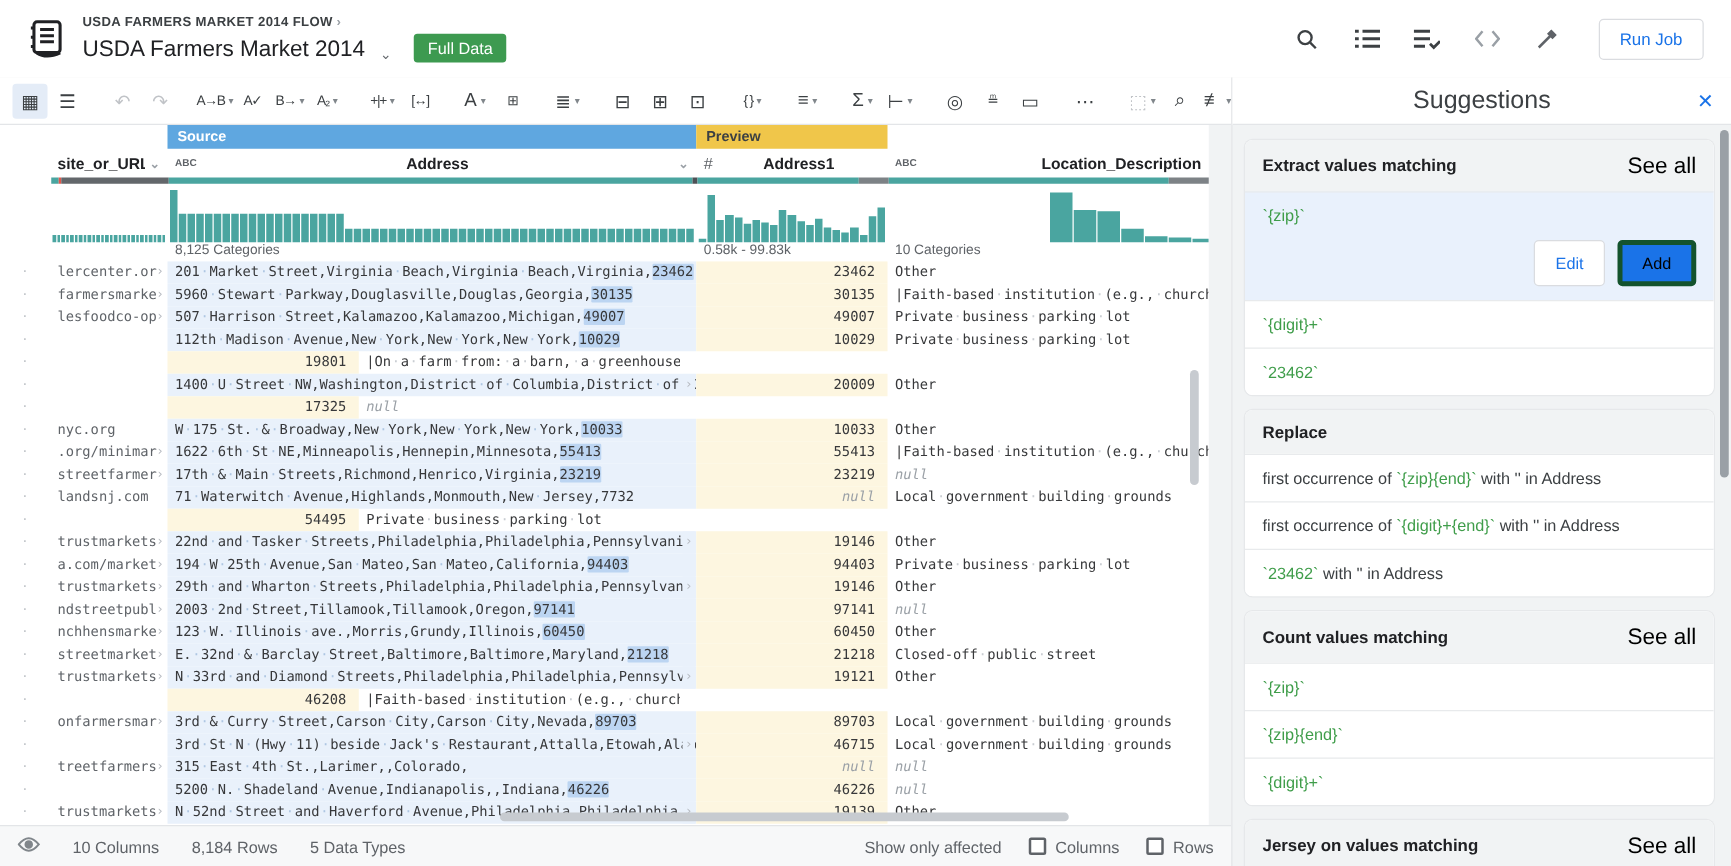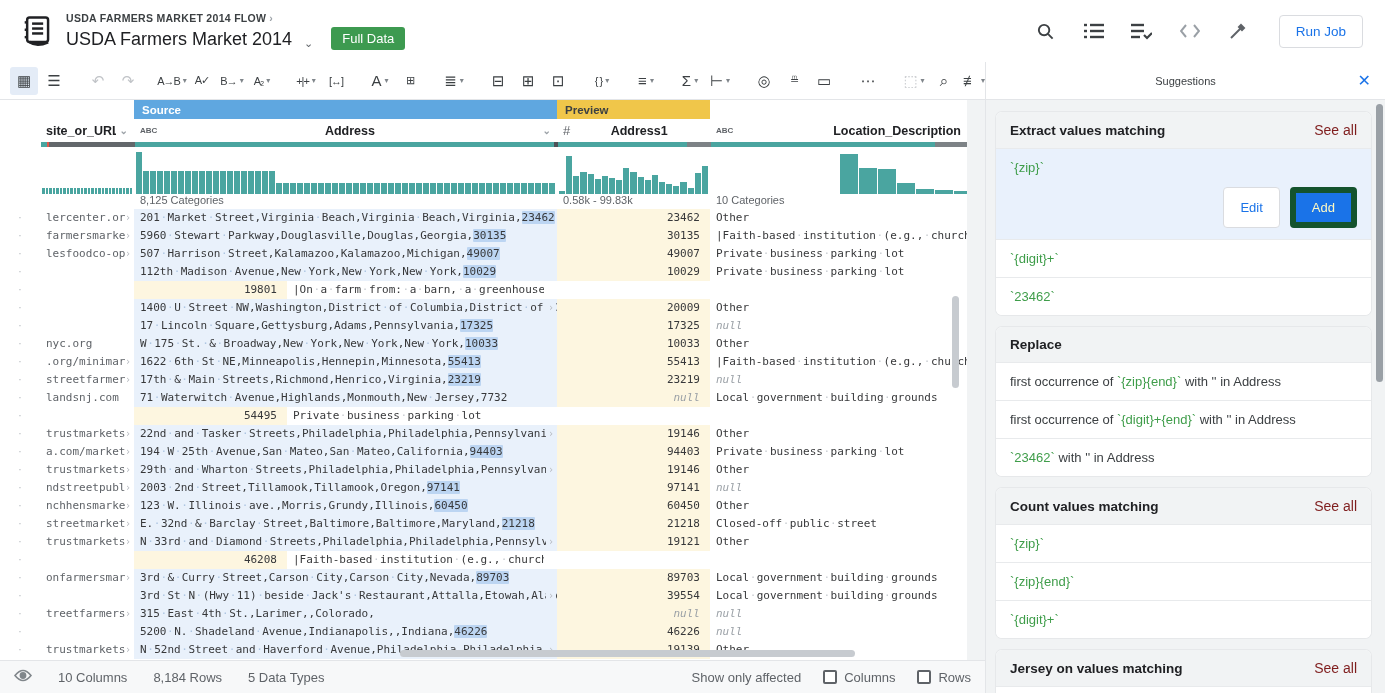--- a/index.html
+++ b/index.html
@@ -90,36 +90,36 @@
   .sb-right{margin-left:auto;display:flex;align-items:center;gap:22px}
   .cbwrap{display:flex;align-items:center;gap:7px;cursor:pointer}
   .cb{width:14px;height:14px;border:2px solid #5f6368;border-radius:2px;background:#fff}
   .eye{color:#80868b}
 
   
   .panel{width:400px;display:flex;flex-direction:column;background:#f1f3f4;
     border-left:1px solid #e3e5e8;min-height:0}
   .panel-head{height:38px;background:#fff;border-bottom:1px solid #e3e5e8;display:flex;
     align-items:center;justify-content:center;position:relative;flex-shrink:0}
-  .panel-title{font-size:11px;color:#3c4043}
+  .panel-title{font-size:20px;color:#3c4043}
   .panel-close{position:absolute;right:14px;color:#1a73e8;font-size:16px;cursor:pointer}
   .panel-body{flex:1;overflow:hidden;padding:12px 14px 0 10px;position:relative}
   .card{background:#fff;border-radius:6px;margin-bottom:12px;overflow:hidden;
     box-shadow:0 0 0 1px #e6e8ea}
   .card-head{background:#f1f3f4;display:flex;align-items:center;justify-content:space-between;
     padding:10px 14px;font-size:13.5px}
   .card-head .t{font-weight:bold;color:#202124}
-  .seeall{color:#7f1d1d;font-size:14px;cursor:pointer}
+  .seeall{color:#000000;font-size:18px;cursor:pointer}
   .sugg{padding:11px 14px;font-size:13px;color:#3c4043;border-top:1px solid #e8eaec;cursor:pointer;background:#fff}
   .sugg .code{color:#3f9d4a}
   .sugg.selected{background:#e9f1fc}
   .sugg-btns{display:flex;justify-content:flex-end;gap:10px;margin-top:12px}
   .btn{font-size:13px;padding:7px 16px;border-radius:4px;cursor:pointer;font-family:inherit}
   .btn.edit{background:#fff;border:1px solid #dadce0;color:#1a73e8}
-  .btn.add{background:#1a73e8;border:6px solid #14532d;color:#fef9c3}
+  .btn.add{background:#1a73e8;border:4px solid #14532d;color:#000000}
   .pscroll{position:absolute;right:2px;top:4px;width:7px;height:278px;border-radius:4px;background:#9aa0a6}
 </style>
 </head>
 <body>
 
 <div class="app">
 
   <header class="topbar">
     <div class="tb-left">
       <svg class="logo" viewBox="0 0 24 26" fill="none" stroke="#202124" stroke-width="2">
@@ -534,21 +534,20 @@
               <div class="drow">
                 <div class="rowdot">·</div>
                 <div class="cell url c1"></div>
                 <div class="cell addr c2">1400<span class="sp">·</span>U<span class="sp">·</span>Street<span class="sp">·</span>NW,Washington,District<span class="sp">·</span>of<span class="sp">·</span>Columbia,District<span class="sp">·</span>of<span class="sp">·</span>C<span class="more">›</span></div>
                 <div class="cell a1 c3">20009</div>
                 <div class="cell loc c4">Other</div>
               </div>
               <div class="drow">
                 <div class="rowdot">·</div>
                 <div class="cell url c1"></div>
-                <div class="cell addr c2">17<span class="sp">·</span>Lincoln<span class="sp">·</span>Square,Gettysburg,Adams,Pennsylvania,<span class="zip">17325</span></div>
                 <div class="cell a1 c3">17325</div>
                 <div class="cell loc c4"><span class="nul">null</span></div>
               </div>
               <div class="drow">
                 <div class="rowdot">·</div>
                 <div class="cell url c1">nyc.org</div>
                 <div class="cell addr c2">W<span class="sp">·</span>175<span class="sp">·</span>St.<span class="sp">·</span>&amp;<span class="sp">·</span>Broadway,New<span class="sp">·</span>York,New<span class="sp">·</span>York,New<span class="sp">·</span>York,<span class="zip">10033</span></div>
                 <div class="cell a1 c3">10033</div>
                 <div class="cell loc c4">Other</div>
               </div>
@@ -638,21 +637,21 @@
                 <div class="rowdot">·</div>
                 <div class="cell url c1">onfarmersmar<span class="more">›</span></div>
                 <div class="cell addr c2">3rd<span class="sp">·</span>&amp;<span class="sp">·</span>Curry<span class="sp">·</span>Street,Carson<span class="sp">·</span>City,Carson<span class="sp">·</span>City,Nevada,<span class="zip">89703</span></div>
                 <div class="cell a1 c3">89703</div>
                 <div class="cell loc c4">Local<span class="sp">·</span>government<span class="sp">·</span>building<span class="sp">·</span>grounds</div>
               </div>
               <div class="drow">
                 <div class="rowdot">·</div>
                 <div class="cell url c1"></div>
                 <div class="cell addr c2">3rd<span class="sp">·</span>St<span class="sp">·</span>N<span class="sp">·</span>(Hwy<span class="sp">·</span>11)<span class="sp">·</span>beside<span class="sp">·</span>Jack's<span class="sp">·</span>Restaurant,Attalla,Etowah,Alab<span class="more">›</span></div>
-                <div class="cell a1 c3">39554</div>
+                <div class="cell a1 c3">46715</div>
                 <div class="cell loc c4">Local<span class="sp">·</span>government<span class="sp">·</span>building<span class="sp">·</span>grounds</div>
               </div>
               <div class="drow">
                 <div class="rowdot">·</div>
                 <div class="cell url c1">treetfarmers<span class="more">›</span></div>
                 <div class="cell addr c2">315<span class="sp">·</span>East<span class="sp">·</span>4th<span class="sp">·</span>St.,Larimer,,Colorado,</div>
                 <div class="cell a1 c3"><span class="nul">null</span></div>
                 <div class="cell loc c4"><span class="nul">null</span></div>
               </div>
               <div class="drow">

